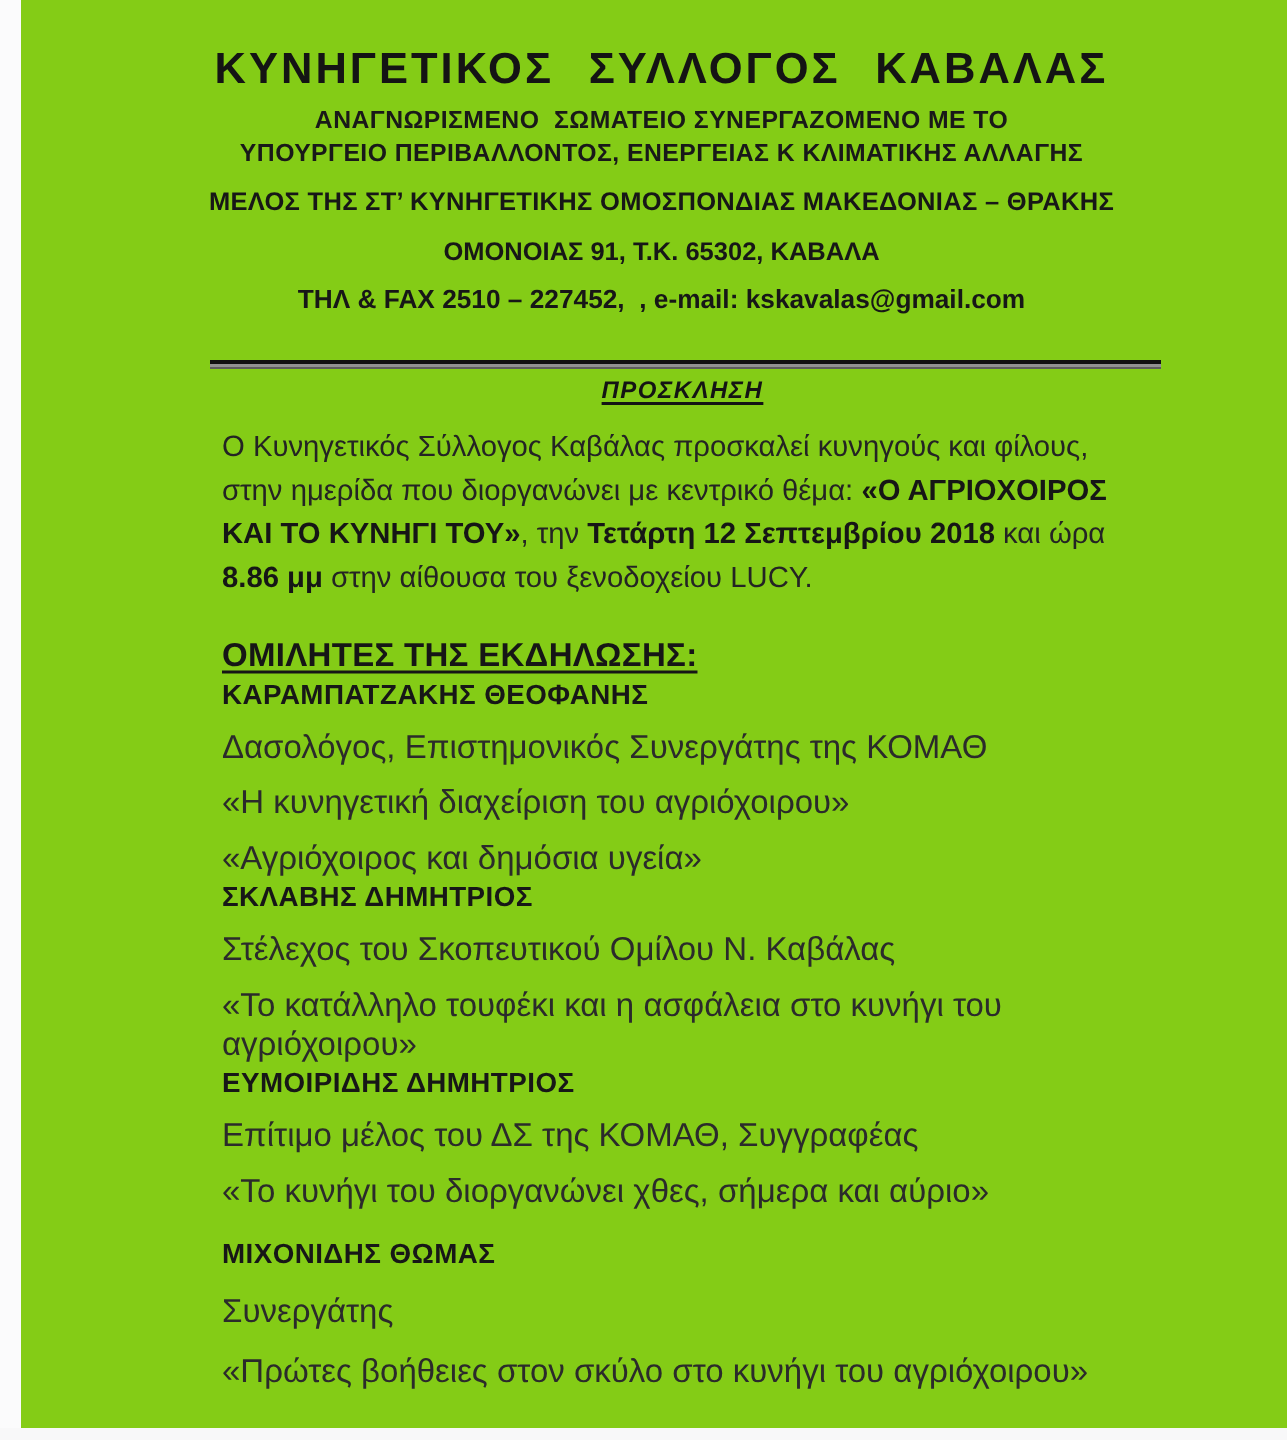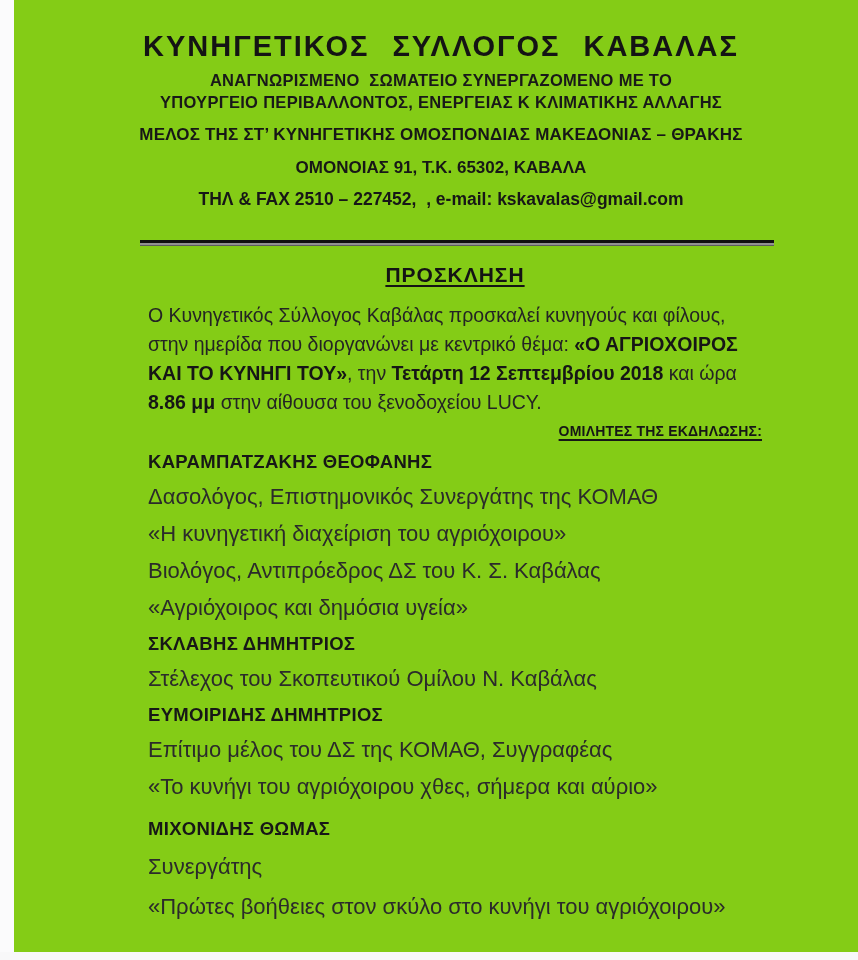--- a/index.html
+++ b/index.html
@@ -72,53 +72,53 @@
     width: 634px; height: 6px;
     background: linear-gradient(to bottom,
       #101010 0%, #101010 48%,
       #919191 48%, #919191 78%,
       #5d5d5d 78%, #5d5d5d 100%);
   }
 
   .main { margin-left: 136px; width: 614px; }
 
   .invite-heading {
-    margin: 17px 0 0;
+    margin: 6px 0 0;
     text-align: center;
-    font-size: 21px;
+    font-size: 16px;
     font-weight: bold;
     letter-spacing: 1px;
     text-decoration: underline;
     text-decoration-thickness: 2px;
     text-underline-offset: 3px;
     color: #141414;
+    font-style: italic;
   }
 
   .intro {
     margin: 14px 0 0;
     font-size: 19.5px;
     line-height: 29px;
     color: #242424;
   }
   .intro b { color: #161616; }
 
   .speakers-heading {
-    margin: 6px 0 0;
-    font-size: 14px;
+    margin: 24px 0 0;
+    font-size: 22px;
     font-weight: bold;
     letter-spacing: 0.2px;
     text-decoration: underline;
     text-decoration-thickness: 2px;
     text-underline-offset: 3px;
     color: #161616;
-    text-align: right;
   }
 
   .s-name {
-    margin-top: 12px;
+    margin-top: 2px;
     font-size: 18.5px;
     font-weight: bold;
     letter-spacing: 0.3px;
     color: #171717;
   }
   .s-title, .s-topic {
     margin-top: 11px;
     font-size: 22px;
     color: #2b2b2b;
   }
@@ -149,33 +149,33 @@
 
     <h3 class="speakers-heading">ΟΜΙΛΗΤΕΣ ΤΗΣ ΕΚΔΗΛΩΣΗΣ:</h3>
 
     <div class="speaker">
       <div class="s-name">ΚΑΡΑΜΠΑΤΖΑΚΗΣ ΘΕΟΦΑΝΗΣ</div>
       <div class="s-title">Δασολόγος, Επιστημονικός Συνεργάτης της ΚΟΜΑΘ</div>
       <div class="s-topic">«Η κυνηγετική διαχείριση του αγριόχοιρου»</div>
     </div>
 
     <div class="speaker">
-      <div class="s-title">Βιολόγος, Αντιπρόεδρος ΔΣ του Κ. Σ. Καβάλας</div>
       <div class="s-topic">«Αγριόχοιρος και δημόσια υγεία»</div>
     </div>
 
     <div class="speaker">
       <div class="s-name">ΣΚΛΑΒΗΣ ΔΗΜΗΤΡΙΟΣ</div>
       <div class="s-title">Στέλεχος του Σκοπευτικού Ομίλου Ν. Καβάλας</div>
+      <div class="s-topic">«Το κατάλληλο τουφέκι και η ασφάλεια στο κυνήγι του αγριόχοιρου»</div>
     </div>
 
     <div class="speaker">
       <div class="s-name">ΕΥΜΟΙΡΙΔΗΣ ΔΗΜΗΤΡΙΟΣ</div>
       <div class="s-title">Επίτιμο μέλος του ΔΣ της ΚΟΜΑΘ, Συγγραφέας</div>
-      <div class="s-topic">«Το κυνήγι του αγριόχοιρου χθες, σήμερα και αύριο»</div>
+      <div class="s-topic">«Το κυνήγι του διοργανώνει χθες, σήμερα και αύριο»</div>
     </div>
 
     <div class="speaker speaker-last">
       <div class="s-name">ΜΙΧΟΝΙΔΗΣ ΘΩΜΑΣ</div>
       <div class="s-title">Συνεργάτης</div>
       <div class="s-topic">«Πρώτες βοήθειες στον σκύλο στο κυνήγι του αγριόχοιρου»</div>
     </div>
   </main>
 
   <div class="edge-bottom"></div>

